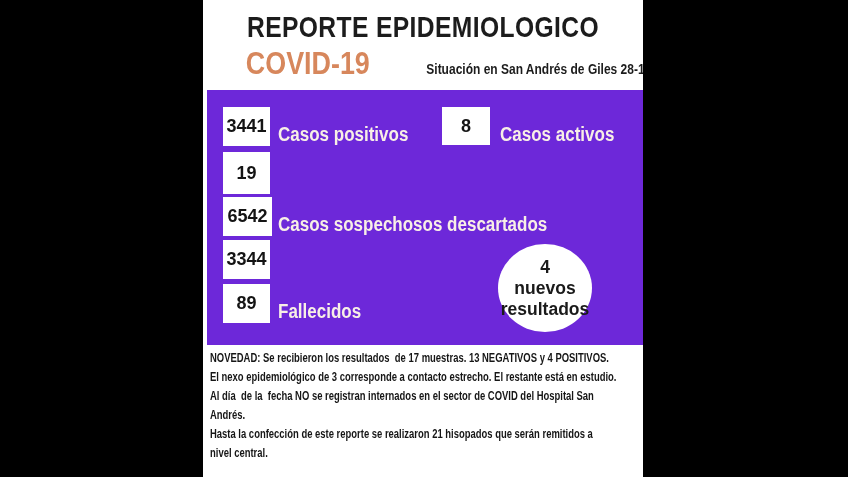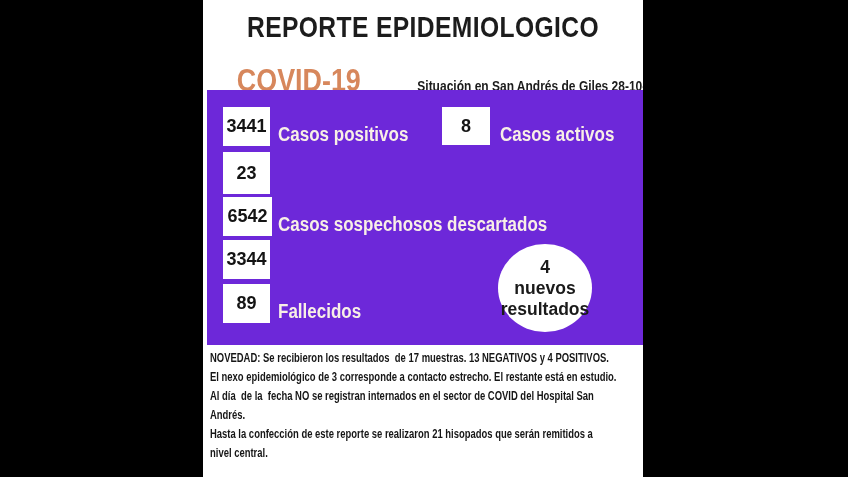--- a/index.html
+++ b/index.html
@@ -10,21 +10,21 @@
   .stage{position:absolute;left:0;top:0;width:848px;height:477px;}
   .content{
     position:absolute;left:203px;top:0;width:440px;height:477px;
     background:#ffffff;overflow:hidden;
   }
   .title{
     margin-top:10px;text-align:center;font-size:30px;font-weight:bold;
     color:#1c1c1c;letter-spacing:.5px;white-space:nowrap;
     transform:scaleX(.82);transform-origin:center top;
   }
-  .subrow{display:flex;align-items:baseline;padding-left:22px;margin-top:18px;}
+  .subrow{display:flex;align-items:baseline;padding-left:31px;margin-top:1px;}
   .covid{
     font-size:32px;font-weight:bold;color:#d7875c;white-space:nowrap;
     transform:scaleX(.84);transform-origin:left baseline;
   }
   .situacion{
     font-size:15px;font-weight:bold;color:#1c1c1c;margin-left:14px;white-space:nowrap;
     transform:scaleX(.80);transform-origin:left baseline;
   }
   .panel{
     position:absolute;left:4px;top:90px;width:436px;height:255px;background:#6d28d9;
@@ -71,21 +71,21 @@
       <div class="numbox" style="left:16px;top:17px;width:47px;height:39px;">3441</div>
       <div class="statlabel" style="left:71px;top:17px;">
         <span>Casos positivos</span>
       </div>
 
       <div class="numbox" style="left:235px;top:17px;width:48px;height:38px;">8</div>
       <div class="statlabel" style="left:293px;top:17px;">
         <span>Casos activos</span>
       </div>
 
-      <div class="numbox" style="left:16px;top:62px;width:47px;height:42px;">23</div>
+      <div class="numbox" style="left:16px;top:62px;width:47px;height:42px;">19</div>
 
       <div class="numbox" style="left:16px;top:107px;width:49px;height:39px;">6542</div>
       <div class="statlabel" style="left:71px;top:107px;">
         <span>Casos sospechosos descartados</span>
       </div>
 
       <div class="numbox" style="left:16px;top:150px;width:47px;height:39px;">3344</div>
 
       <div class="numbox" style="left:16px;top:194px;width:47px;height:39px;">89</div>
       <div class="statlabel" style="left:71px;top:194px;">

